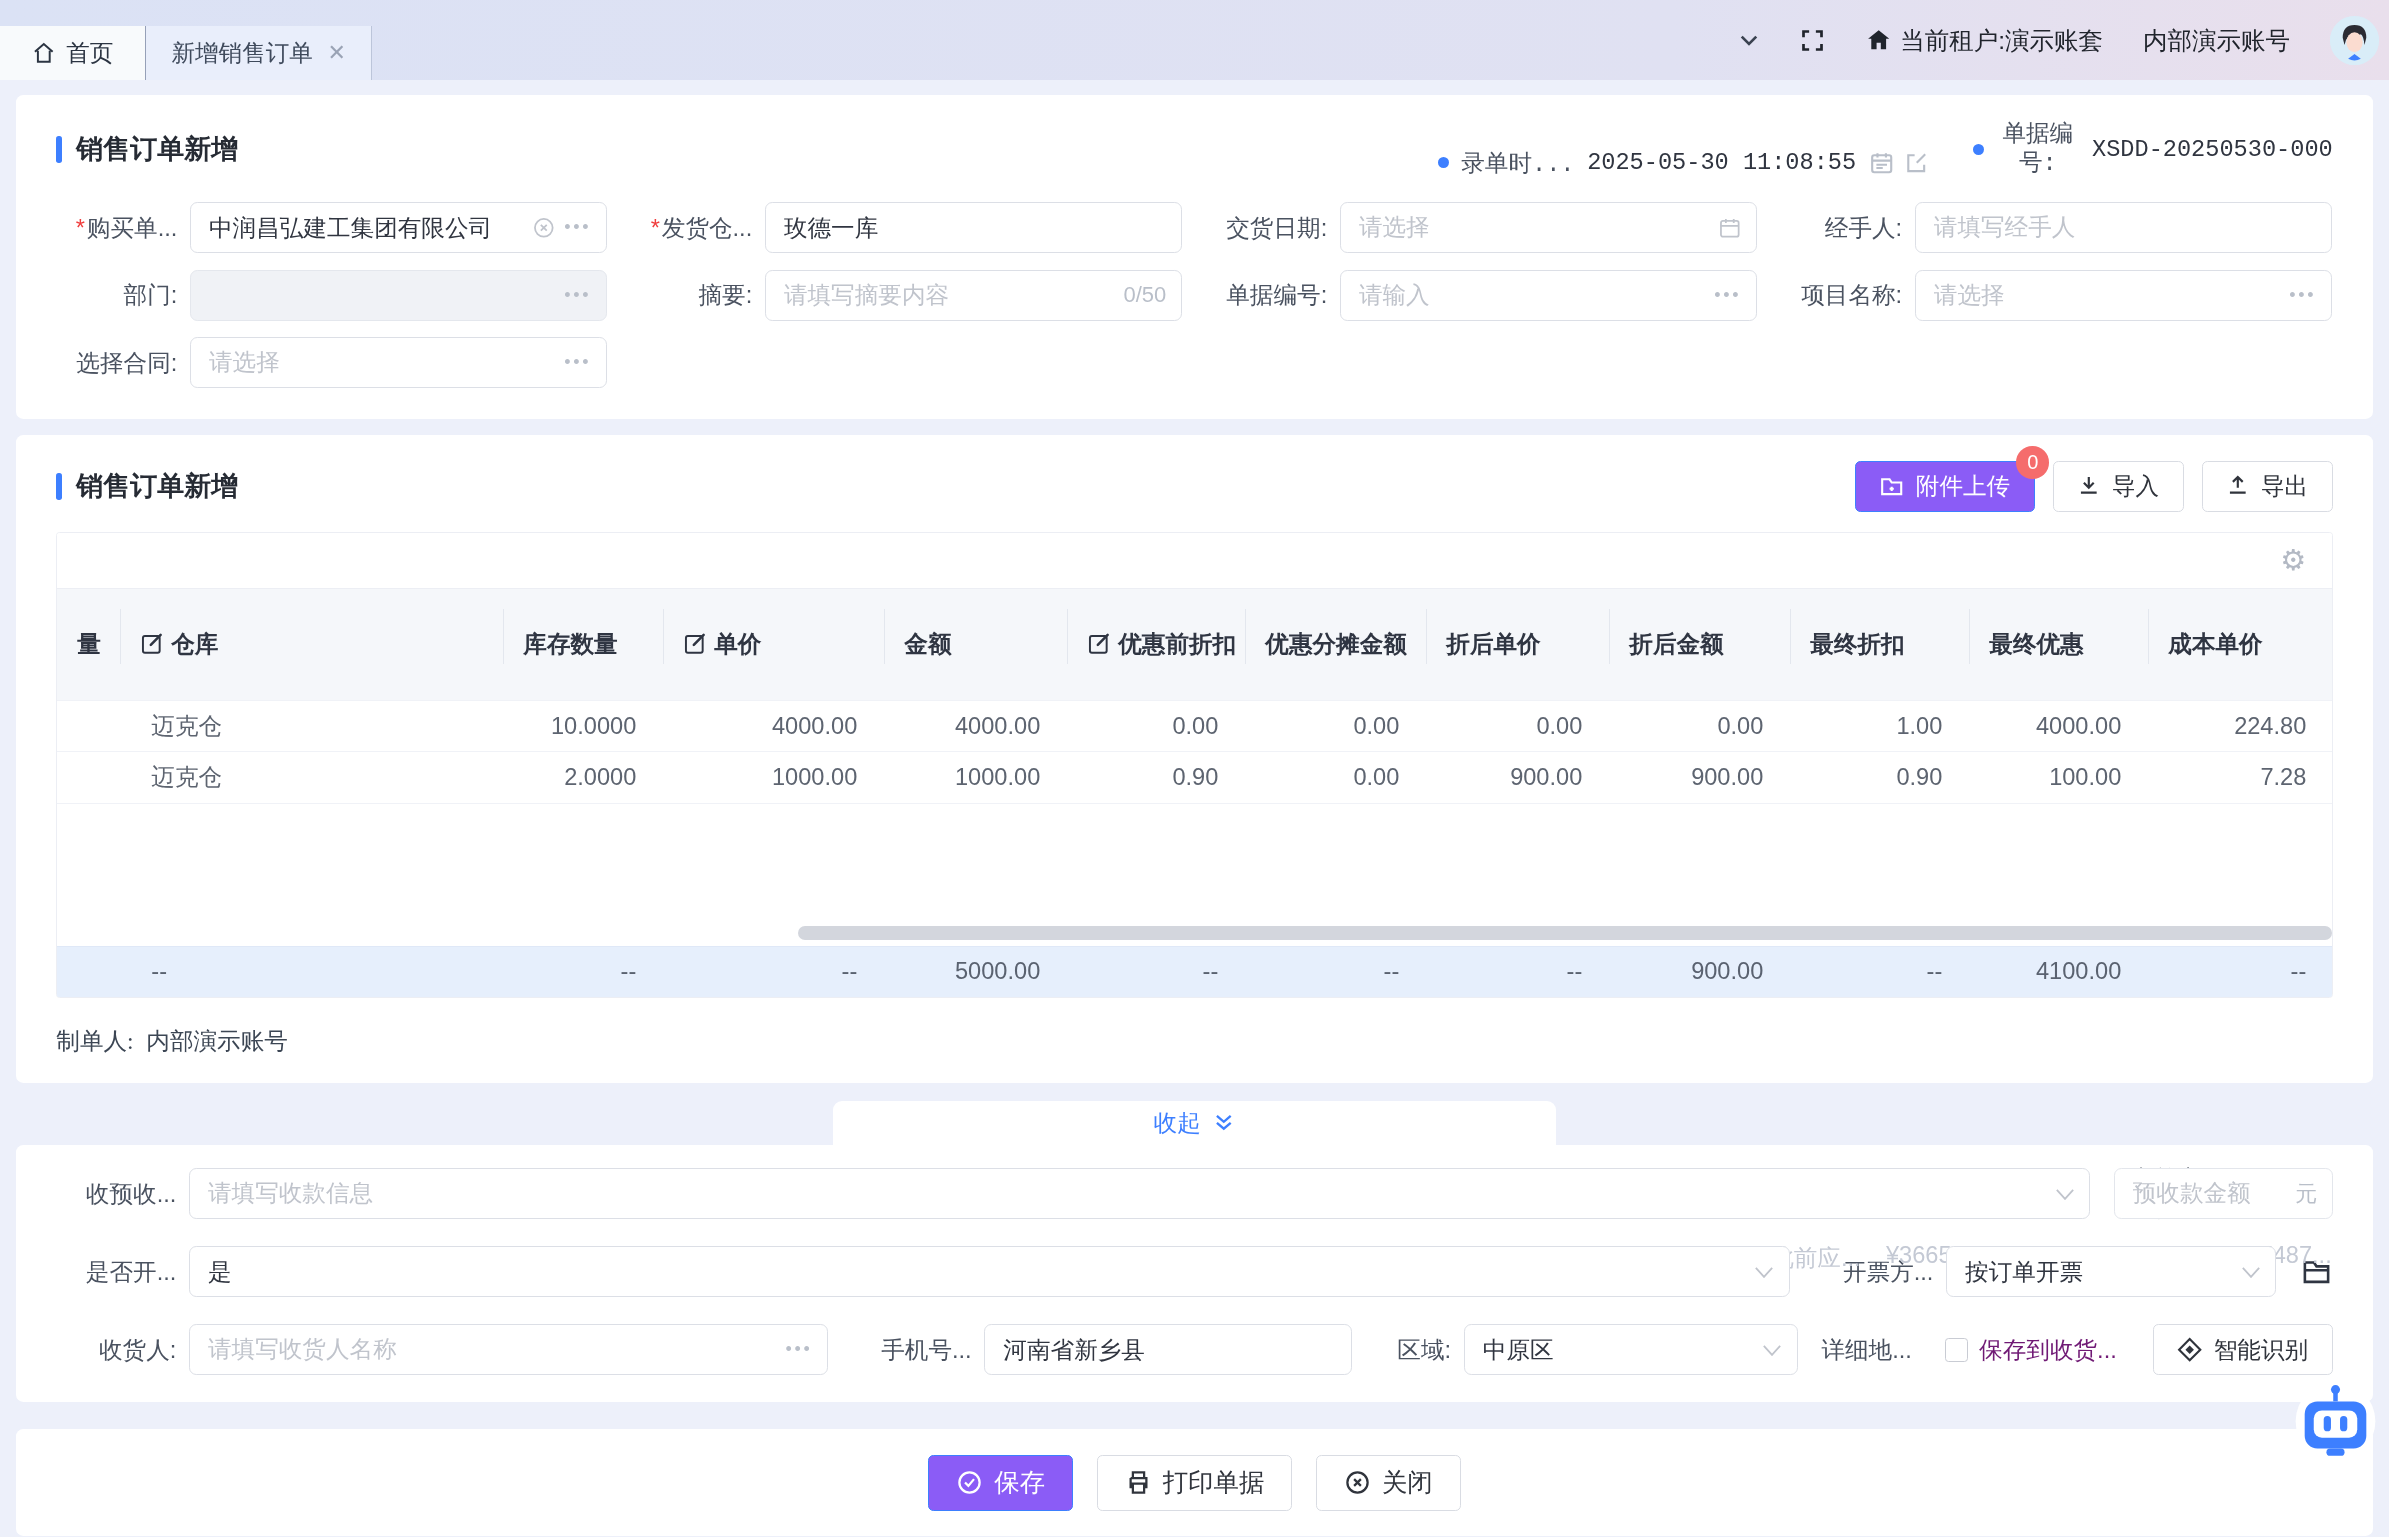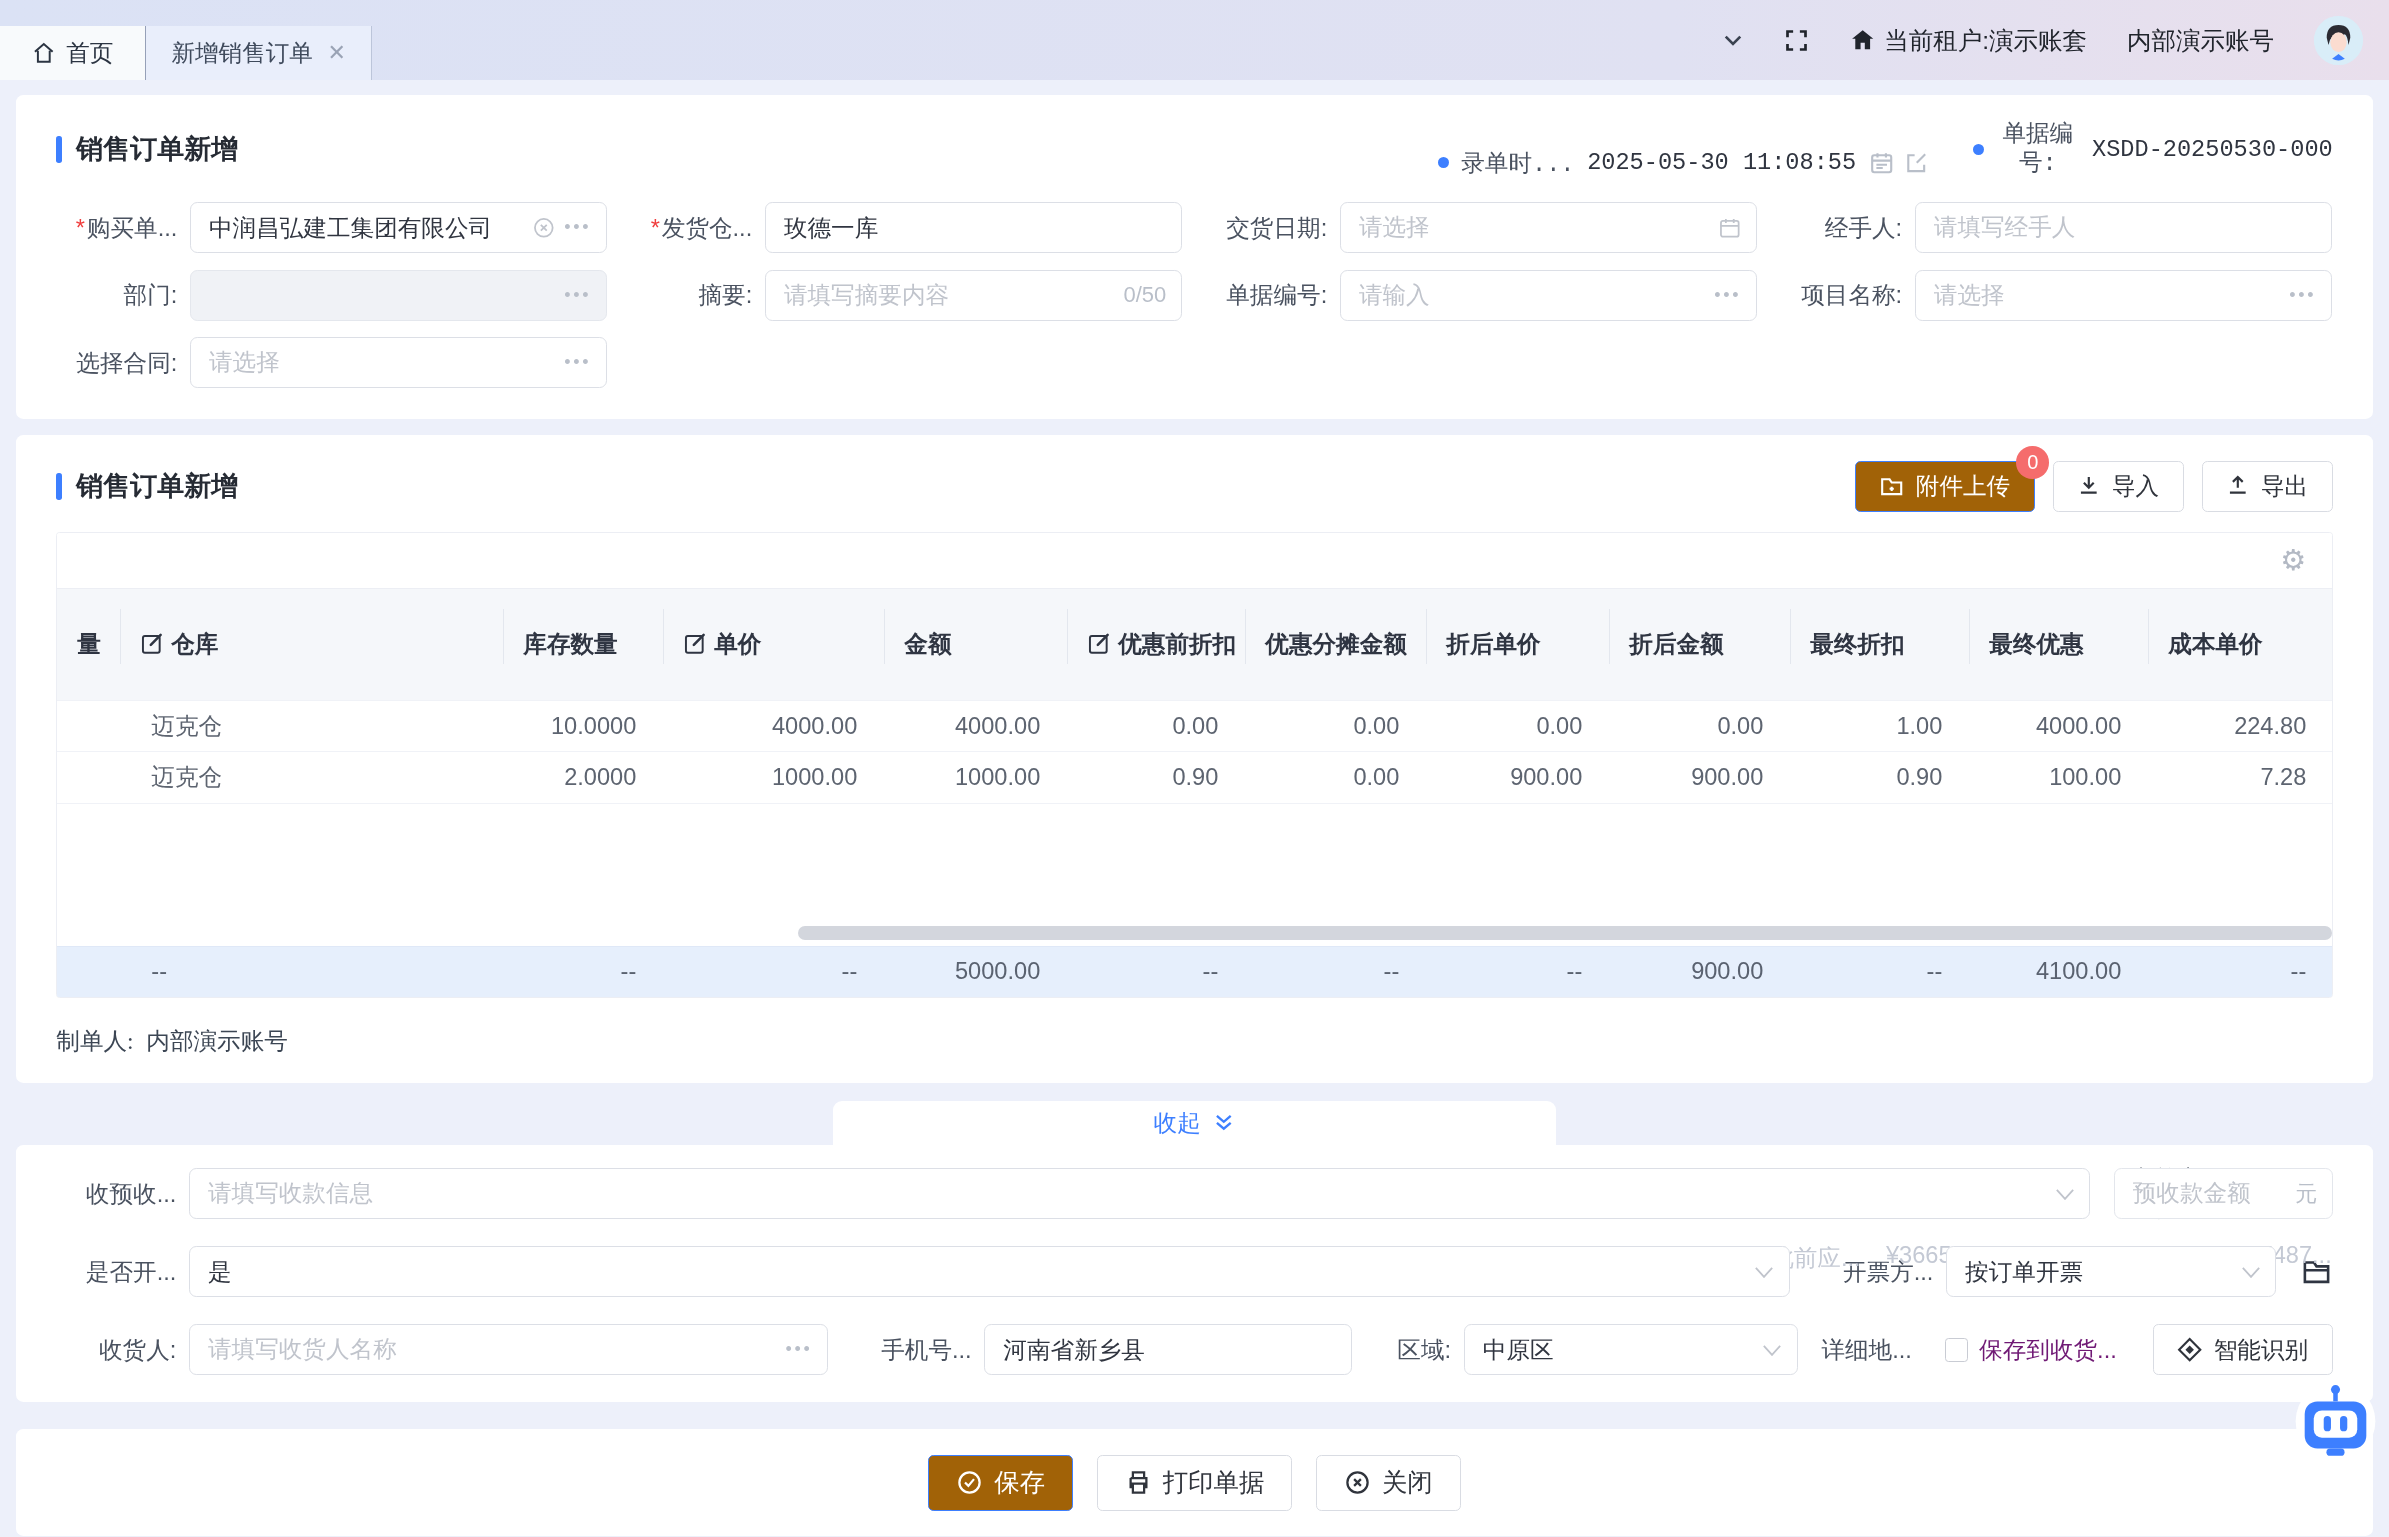--- a/index.html
+++ b/index.html
@@ -5,21 +5,21 @@
   * { margin:0; padding:0; box-sizing:border-box; }
   html,body { width:2389px; height:1537px; overflow:hidden; }
   body { font-family:"Liberation Sans","DejaVu Sans",sans-serif; background:#edf0fa; color:#303540; font-size:23.6px; position:relative; }
 
   
   .topbar { height:80px; background:linear-gradient(90deg,#dbe2f5 0%,#e0e1f2 70%,#e9dfec 100%); display:flex; align-items:flex-end; position:relative; }
   .tab { height:54px; display:flex; align-items:center; justify-content:center; gap:11px; padding:0 25.4px; font-size:23.6px; cursor:pointer; }
   .tab-home { background:#f8fafc; color:#2b3442; min-width:145px; }
   .tab-active { background:#e9eefb; color:#3f4a5c; border-left:1.8px solid #96a0b8; border-right:0.9px solid #bcc5da; min-width:208px; }
   .tab-close { color:#9aa3b5; font-size:22px; margin-left:3.6px; }
-  .topbar-right { position:absolute; right:26px; top:0; height:80px; display:flex; align-items:center; gap:40px; color:#20242c; }
+  .topbar-right { position:absolute; right:10px; top:0; height:80px; display:flex; align-items:center; gap:40px; color:#20242c; }
   .tenant { display:flex; align-items:center; gap:9px; font-size:24.5px; }
   .account { font-size:24.5px; }
   .avatar { width:49px; height:49px; border-radius:50%; background:#d9edf8; overflow:hidden; }
   svg.ic { display:block; }
 
   
   .card { background:#fff; border-radius:7.3px; margin:0 16.3px; }
   .card-title-row { display:flex; align-items:center; justify-content:space-between; padding:25.4px 40px 0 40px; }
   .card-title { display:flex; align-items:center; gap:14.5px; font-size:27px; font-weight:bold; color:#262b34; }
   .title-bar { width:5.4px; height:27px; background:#3d7fff; border-radius:2.7px; }
@@ -42,21 +42,21 @@
   .control input { border:none; outline:none; background:transparent; width:100%; height:100%; padding:0 18px; font-size:23.6px; color:#303540; font-family:inherit; }
   .control input::placeholder { color:#c0c4cc; }
   .control .suffix { position:absolute; right:14.5px; display:flex; align-items:center; gap:9px; color:#b9bfc9; font-size:22px; }
   .control.disabled { background:#f0f2f6; border-color:#e4e7ed; }
   .dots { letter-spacing:2.7px; color:#b9bfc9; font-size:18px; }
 
   
   .table-card { margin-top:16.3px; padding-bottom:22px; }
   .tc-buttons { display:flex; gap:18px; }
   .btn { height:51px; border-radius:5.4px; display:inline-flex; align-items:center; justify-content:center; gap:11px; font-size:23.6px; cursor:pointer; border:0.9px solid #d9dce3; background:#fff; color:#30343c; padding:0 23.6px; }
-  .btn-primary { background:#a16207; border-color:#3d7fff; color:#fff;justify-content:space-between; }
+  .btn-primary { background:#8b5cf6; border-color:#3d7fff; color:#fff;justify-content:space-between; }
   .attach-wrap { position:relative; }
   .badge { position:absolute; top:-14.5px; right:-14.5px; min-width:33px; height:33px; border-radius:16.3px; background:#f56c6c; color:#fff; font-size:20px; display:flex; align-items:center; justify-content:center; padding:0 5.4px; }
 
   .table-block { margin:20px 40px 0 40px; border:0.9px solid #eceef4; border-radius:3.6px; overflow:hidden; position:relative; }
   .table-toolbar { height:56px; background:#fff; border-bottom:0.9px solid #eceef4; display:flex; align-items:center; justify-content:flex-end; padding-right:25.4px; color:#b3b9c4; font-size:29px; }
   table.grid { width:100%; border-collapse:collapse; table-layout:fixed; }
   table.grid th { background:#f5f7fa; font-weight:bold; color:#2f3542; font-size:23.6px; text-align:left; padding:12.7px 9px 12.7px 20px; height:112px; vertical-align:middle; position:relative; }
   table.grid th:not(:first-child)::before { content:""; position:absolute; left:0; top:20px; bottom:36px; width:0.9px; background:#e3e7ee; }
   table.grid th .edit-ic { vertical-align:-3.6px; margin-right:7.3px; }
   table.grid td { height:51px; font-size:23.6px; color:#5d6470; border-top:0.9px solid #f0f2f7; background:#fff; padding:0 27px 0 31px; white-space:nowrap; overflow:hidden; }

